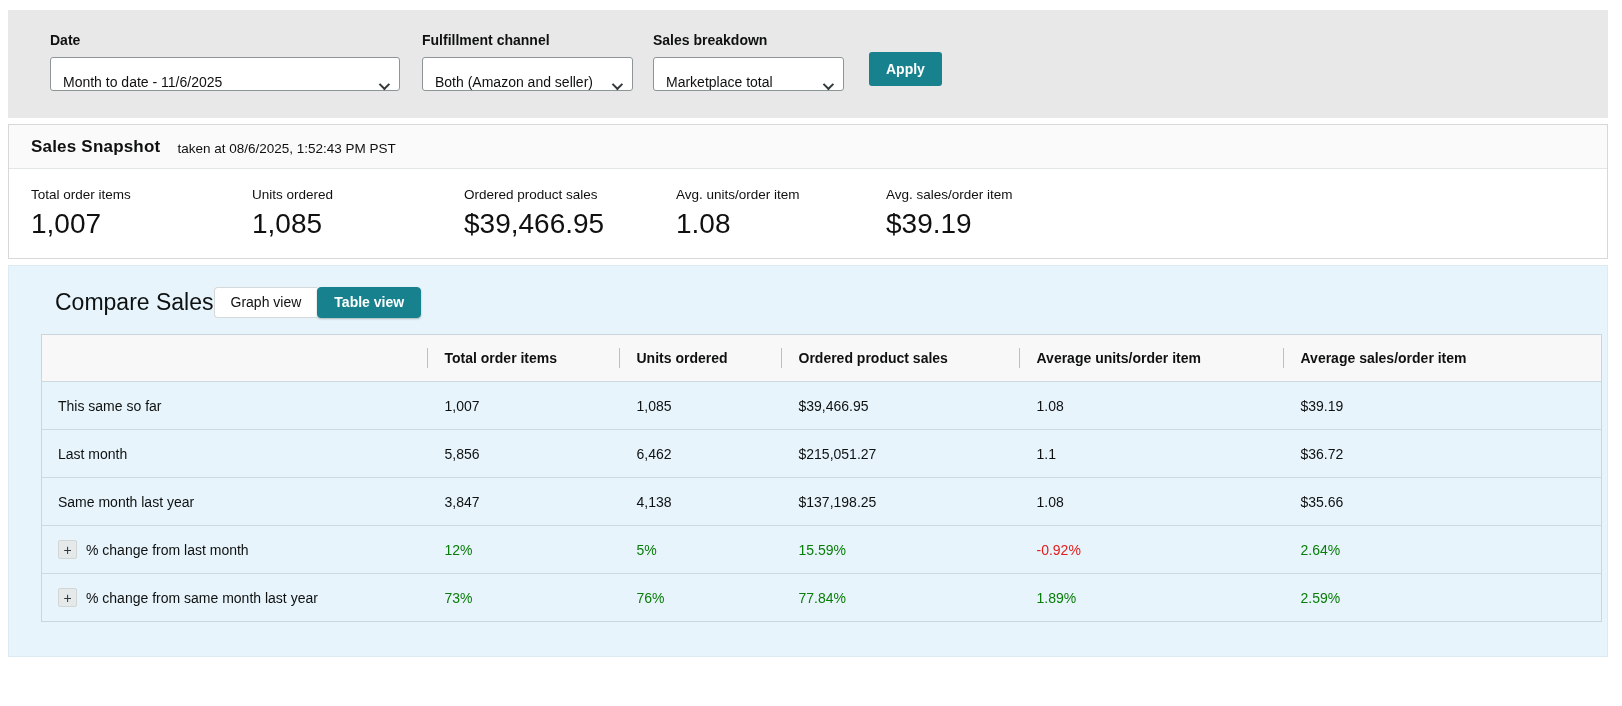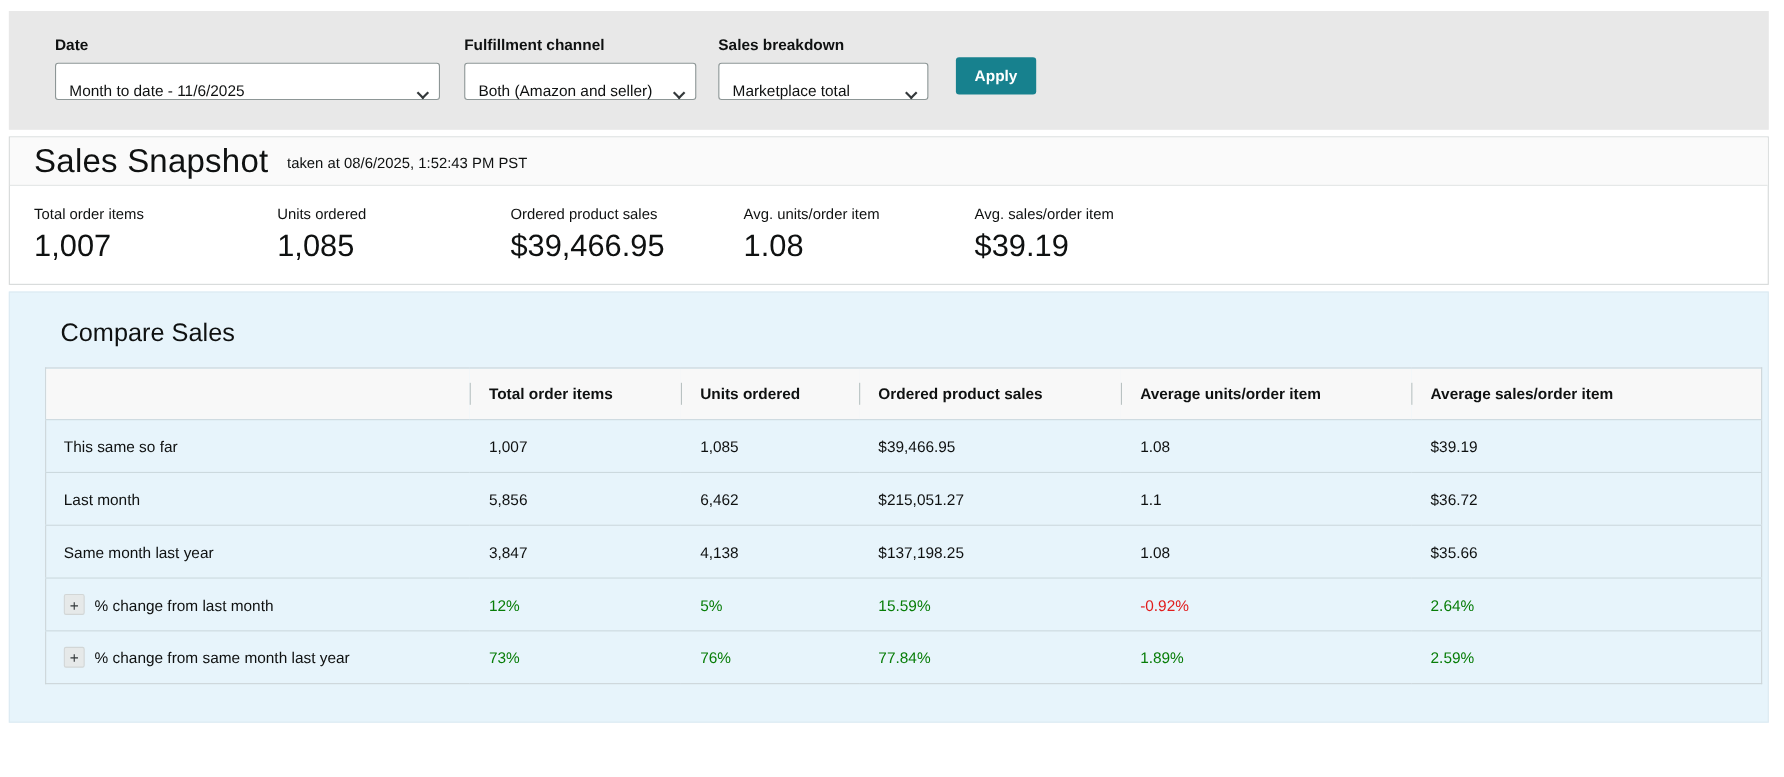--- a/index.html
+++ b/index.html
@@ -54,21 +54,21 @@
   .snapshot-card{
     margin:6px 14px 0 8px;
     border:1px solid var(--card-border);
     background:#fff;
   }
   .snapshot-header{
     height:44px;background:var(--snapshot-header-bg);
     border-bottom:1px solid #e3e6e6;
     display:flex;align-items:center;padding-left:22px;
   }
-  .snapshot-title{font-size:30px;font-weight:400;letter-spacing:.2px;}
+  .snapshot-title{font-size:17px;font-weight:700;letter-spacing:.2px;}
   .snapshot-taken{font-size:13.5px;margin-left:17px;padding-top:4px;}
   .metrics{display:flex;padding:18px 0 0 22px;height:89px;}
   .metric{display:flex;flex-direction:column;}
   .metric-label{font-size:13.5px;margin-bottom:6px;}
   .metric-value{font-size:28px;font-weight:400;}
   .m0{width:221px;} .m1{width:212px;} .m2{width:212px;} .m3{width:210px;}
 
   
   .compare-card{
     margin:6px 14px 0 8px;
@@ -178,20 +178,24 @@
     <div class="metric">
       <span class="metric-label">Avg. sales/order item</span>
       <span class="metric-value">$39.19</span>
     </div>
   </div>
 </div>
 
 <div class="compare-card">
   <div class="compare-header">
     <span class="compare-title">Compare Sales</span>
+    <div class="view-toggle">
+      <button class="toggle-btn toggle-graph">Graph view</button>
+      <button class="toggle-btn toggle-table">Table view</button>
+    </div>
   </div>
 
   <table class="compare-table">
     <colgroup>
       <col style="width:385px">
         <col style="width:192px">
         <col style="width:162px">
       <col style="width:238px">
         <col style="width:264px">
         <col style="width:319px">

